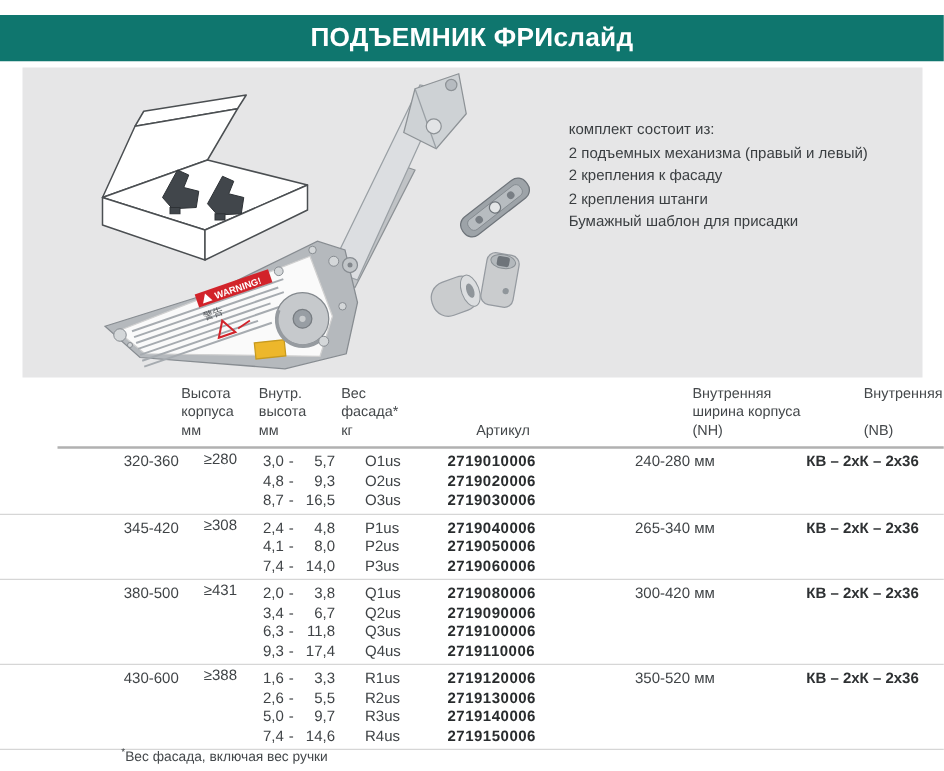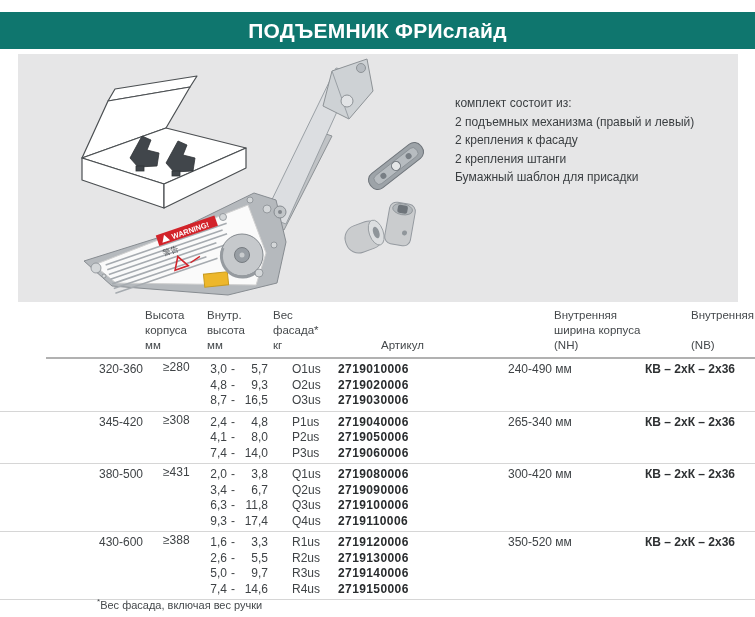--- a/index.html
+++ b/index.html
@@ -36,21 +36,21 @@
   .gh{position:absolute;left:99px;top:3px;}
   .gih{position:absolute;left:163px;top:1px;}
   .gw{position:absolute;left:508px;top:3px;}
   .gnb{position:absolute;left:645px;top:3px;font-weight:700;color:#2e3133;}
   .rows{margin-left:205px;}
   .row{display:flex;}
   .w1{width:22px;text-align:right;}
   .dash{width:12px;text-align:center;}
   .w2{width:29px;text-align:right;}
   .code{margin-left:24px;width:46px;}
-  .art{font-weight:700;color:#292c2e;letter-spacing:0.4px;}
+  .art{font-weight:700;color:#292c2e;letter-spacing:0.4px;margin-left:20px;}
   .footnote{position:absolute;left:97px;top:597px;font-size:11px;color:#44484b;}
   .footnote sup{font-size:8px;}
 </style>
 </head>
 <body>
 
 <header class="titlebar">
   <h1>ПОДЪЕМНИК ФРИслайд</h1>
 </header>
 
@@ -176,21 +176,21 @@
     </div>
     <div class="col c7">
       <span>Внутренняя</span>
       <span class="l3">(NB)</span>
     </div>
   </div>
 
   <div class="group">
     <span class="gh">320-360</span>
     <span class="gih">≥280</span>
-    <span class="gw">240-490 мм</span>
+    <span class="gw">240-280 мм</span>
     <span class="gnb">КВ – 2хК – 2х36</span>
     <div class="rows">
       <div class="row">
         <span class="w1">3,0</span>
           <span class="dash">-</span>
           <span class="w2">5,7</span>
         <span class="code">O1us</span>
         <span class="art">2719010006</span>
       </div>
       <div class="row">

